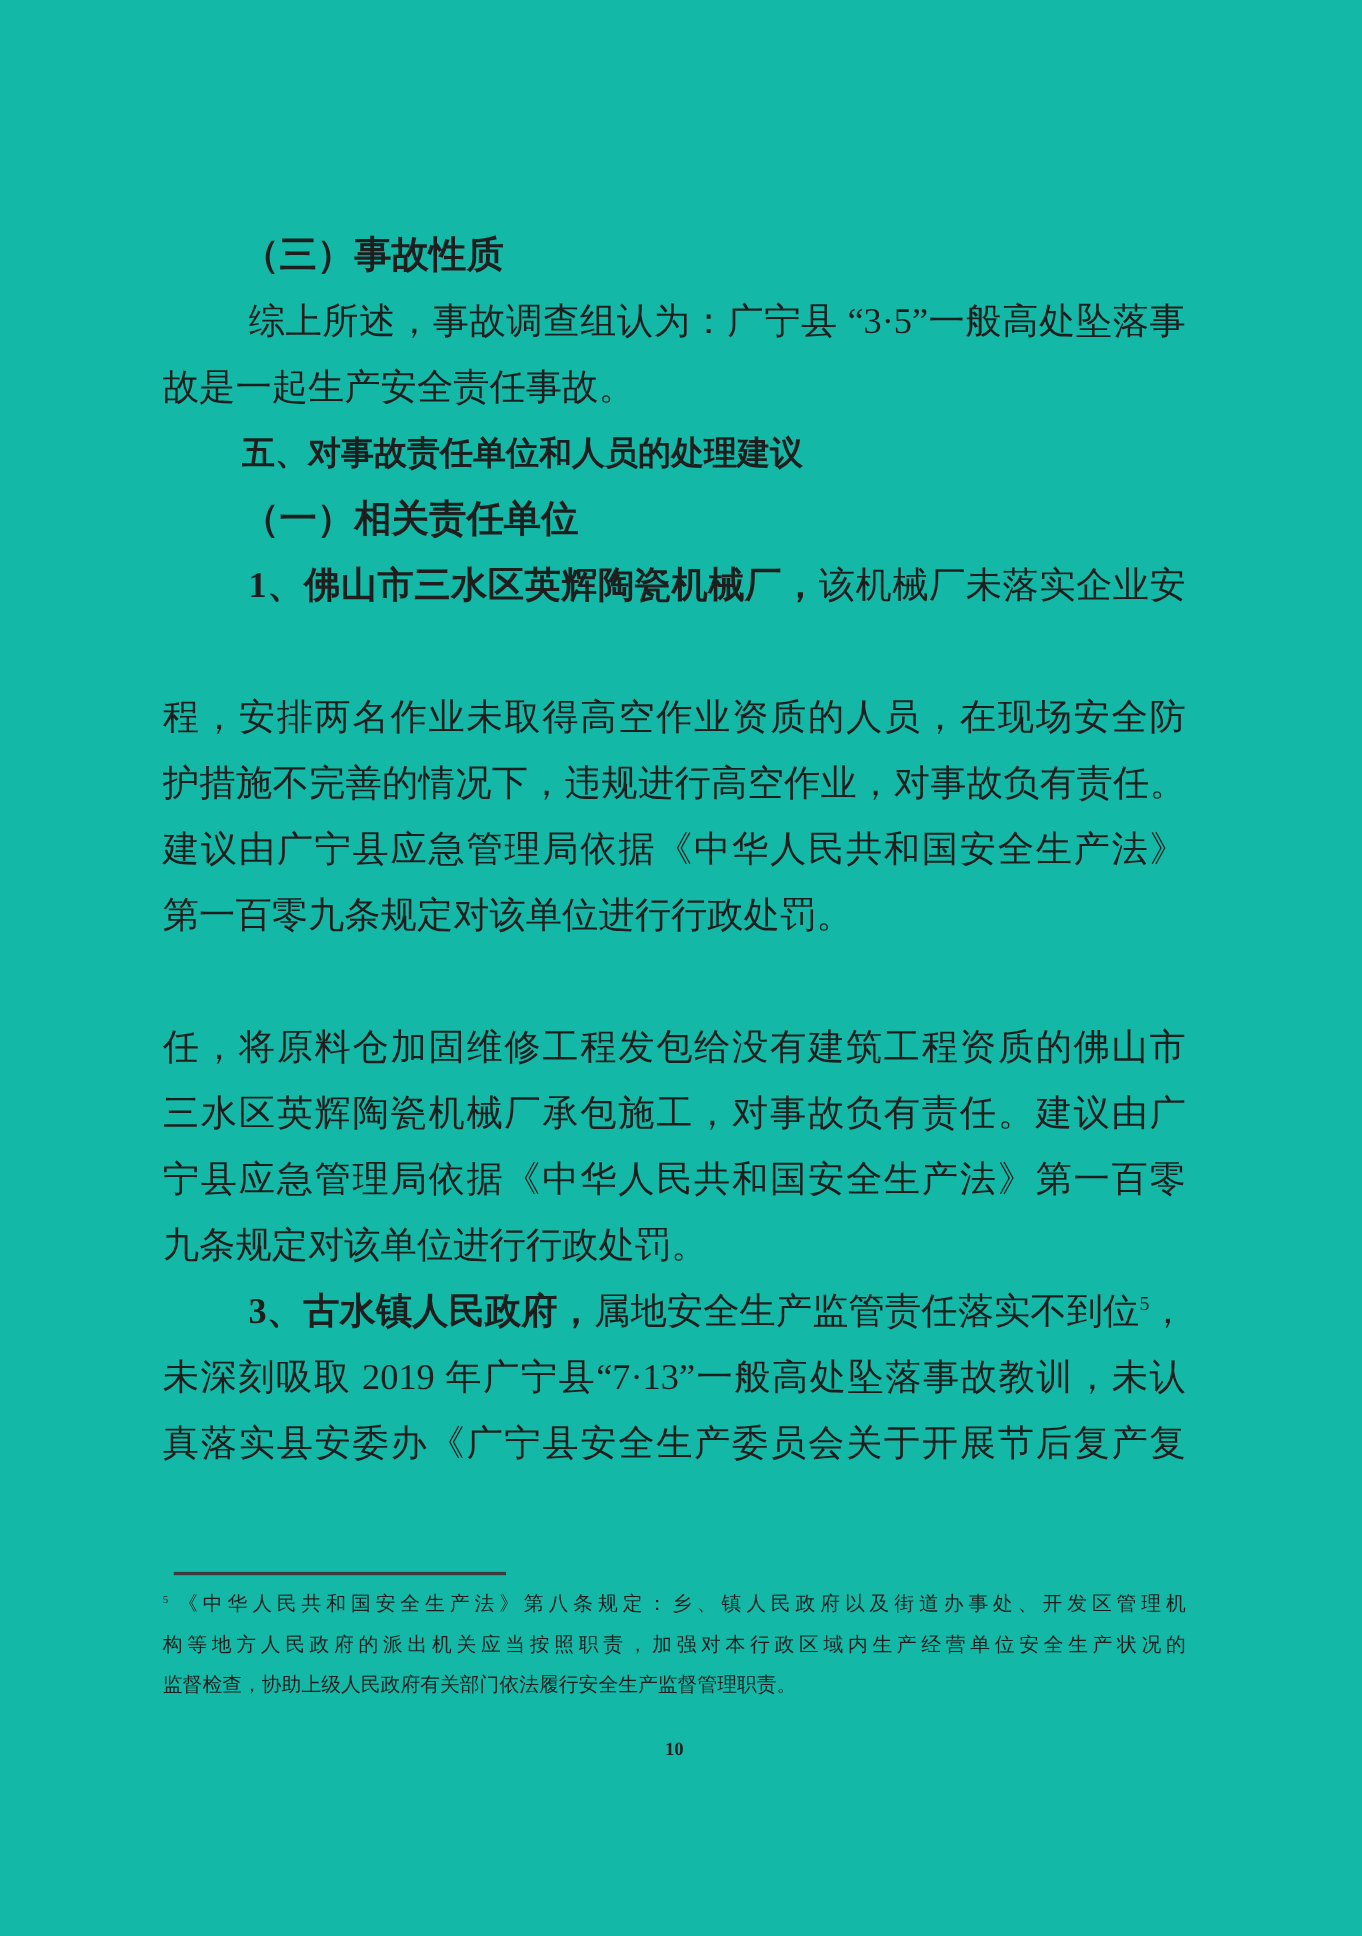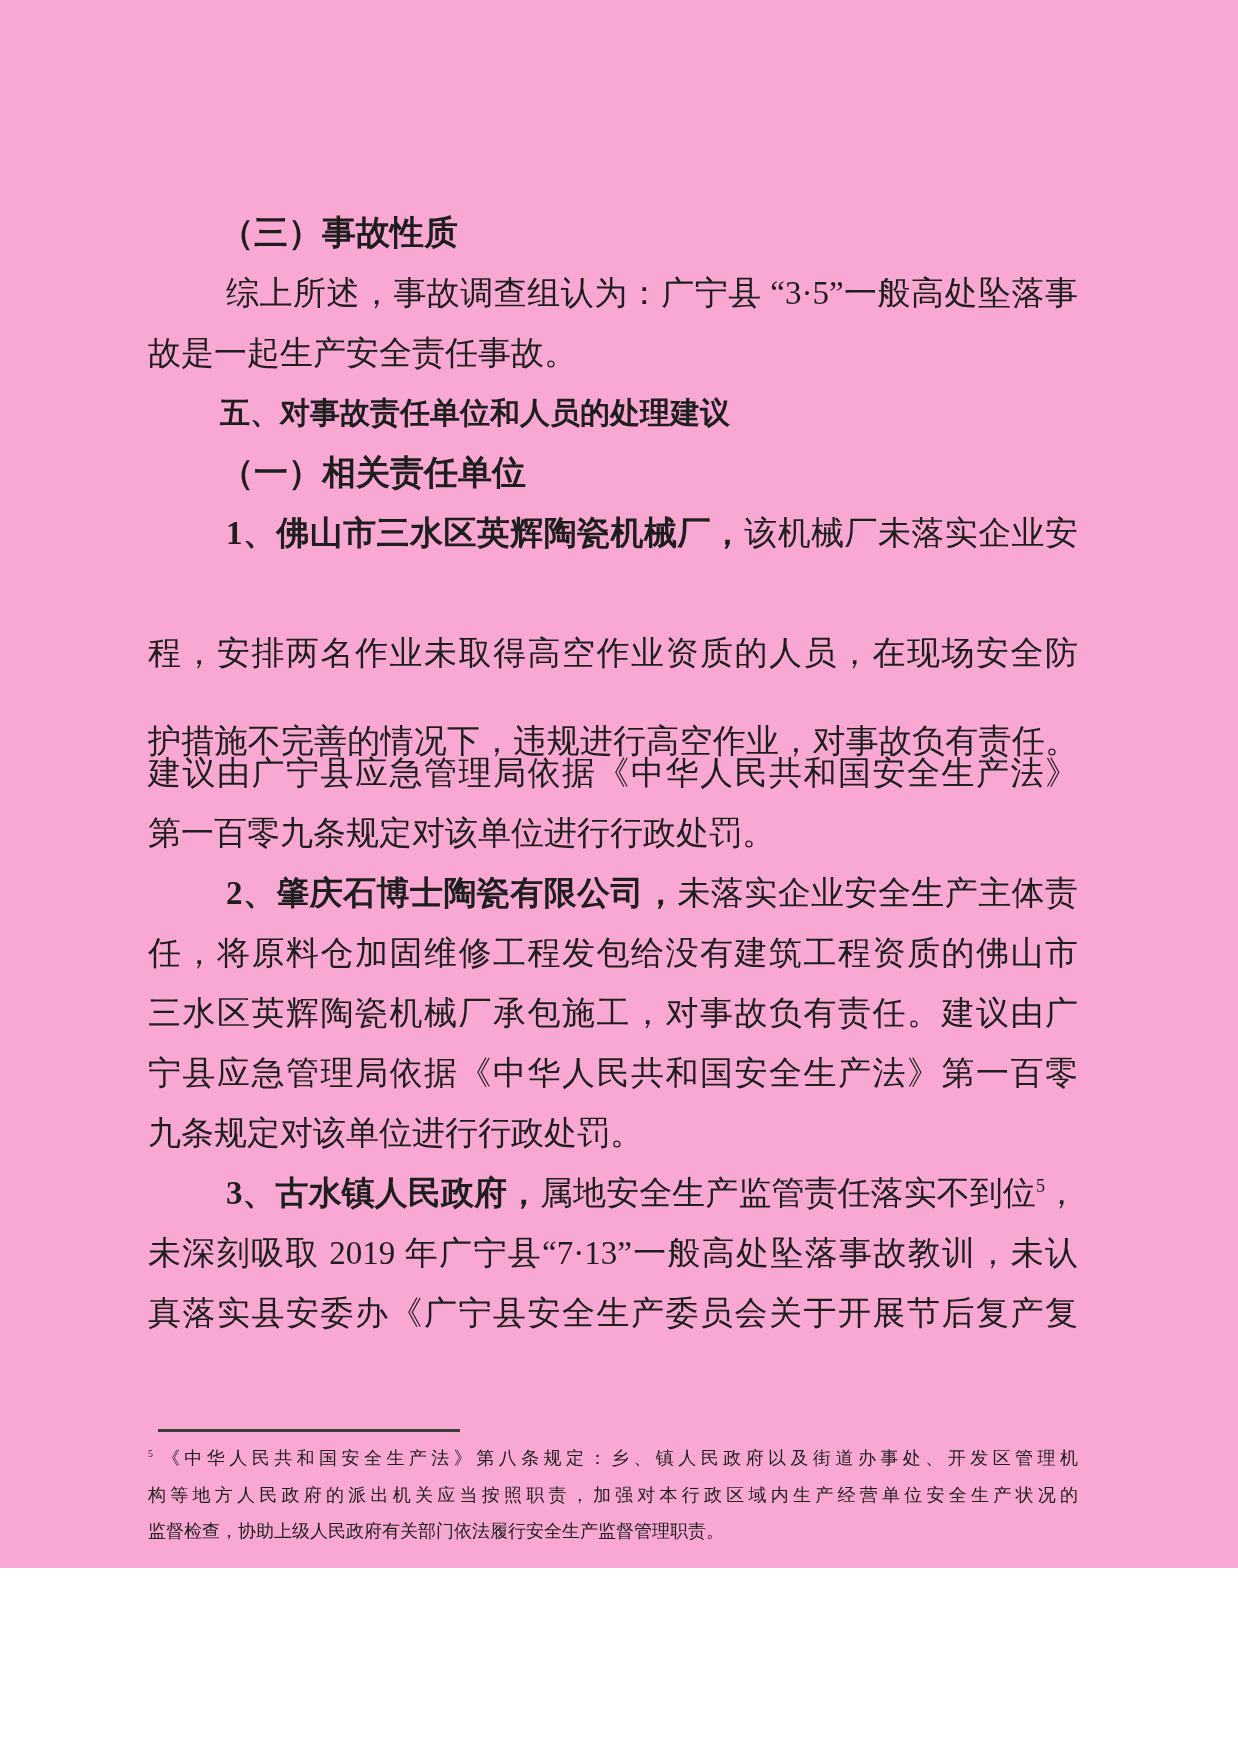--- a/index.html
+++ b/index.html
@@ -1,20 +1,20 @@
 <!DOCTYPE html>
 <html><head>
 <meta charset="utf-8">
 <style>
   html, body { margin: 0; padding: 0; background: #ffffff; }
   .page {
     position: relative;
     width: 1238px;
-    height: 1568px;
-    background: #f9a8d4;
+    height: 1760px;
+    background: #14b8a6;
     font-family: "Liberation Serif", "DejaVu Serif", serif;
     color: #1e1e1e;
     overflow: hidden;
   }
   .line {
     position: absolute;
     left: 148px;
     width: 930px;
     height: 60px;
     line-height: 60px;
@@ -84,27 +84,24 @@
   </div>
 
   <div class="line h-kai" style="top:443px;">
     <span style="padding-left:72px;">（一）相关责任单位</span>
   </div>
 
   <div class="line just indent" style="top:503px;">
     <span class="bold">1、佛山市三水区英辉陶瓷机械厂，</span><span>该机械厂未落实企业安</span>
   </div>
   <div class="line just" style="top:623px;">程，安排两名作业未取得高空作业资质的人员，在现场安全防</div>
-  <div class="line just" style="top:711px;">护措施不完善的情况下，违规进行高空作业，对事故负有责任。</div>
+  <div class="line just" style="top:683px;">护措施不完善的情况下，违规进行高空作业，对事故负有责任。</div>
   <div class="line just" style="top:743px;">建议由广宁县应急管理局依据《中华人民共和国安全生产法》</div>
   <div class="line wrapok" style="top:803px;">第一百零九条规定对该单位进行行政处罚。</div>
 
-  <div class="line just indent" style="top:863px;">
-    <span class="bold">2、肇庆石博士陶瓷有限公司，</span><span>未落实企业安全生产主体责</span>
-  </div>
   <div class="line just" style="top:923px;">任，将原料仓加固维修工程发包给没有建筑工程资质的佛山市</div>
   <div class="line just" style="top:983px;">三水区英辉陶瓷机械厂承包施工，对事故负有责任。建议由广</div>
   <div class="line just" style="top:1043px;">宁县应急管理局依据《中华人民共和国安全生产法》第一百零</div>
   <div class="line wrapok" style="top:1103px;">九条规定对该单位进行行政处罚。</div>
 
   <div class="line just indent" style="top:1163px;">
     <span class="bold">3、古水镇人民政府，</span><span>属地安全生产监管责任落实不到位</span><sup class="fnref">5</sup><span>，</span>
   </div>
   <div class="line just" style="top:1223px;">未深刻吸取 2019 年广宁县“7·13”一般高处坠落事故教训，未认</div>
   <div class="line just" style="top:1283px;">真落实县安委办《广宁县安全生产委员会关于开展节后复产复</div>

